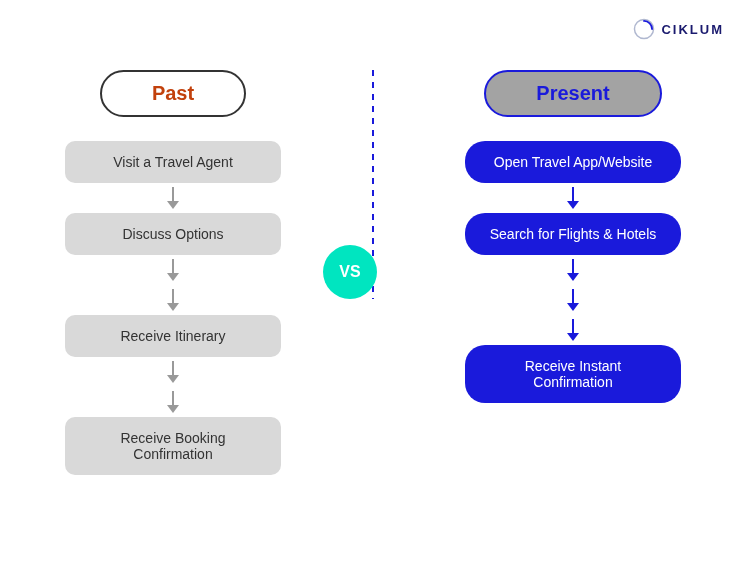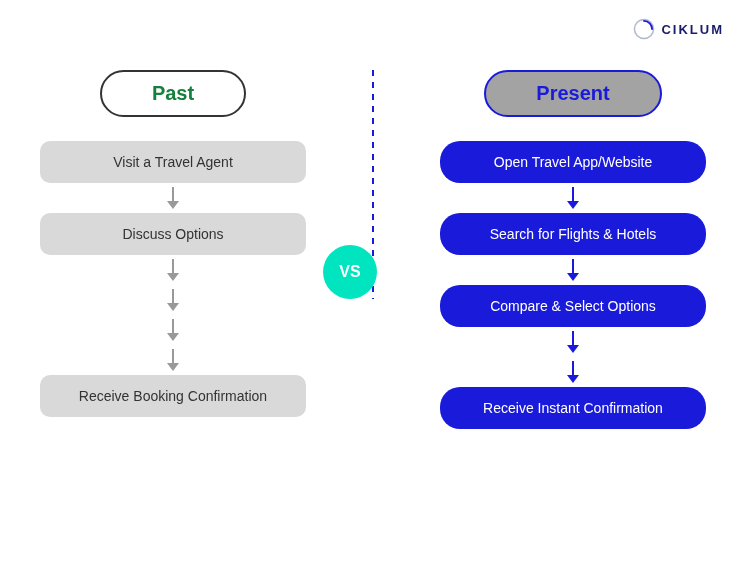--- a/index.html
+++ b/index.html
@@ -56,37 +56,37 @@
     .title-box {
       border-radius: 50px;
       padding: 10px 50px;
       font-size: 20px;
       font-weight: 600;
       margin-bottom: 24px;
       text-align: center;
     }
     .title-past {
       border: 2px solid #333;
-      color: #15803d;
+      color: #c2410c;
       background: #fff;
     }
     .title-present {
       border: 2px solid #1a1adb;
       color: #1a1adb;
       background: #a3a3a3;
     }
 
     
     .step-box {
       border-radius: 10px;
       padding: 13px 20px;
       font-size: 14px;
       font-weight: 500;
       text-align: center;
-      width: 266px;
+      width: 216px;
     }
     .step-past {
       background: #d9d9d9;
       color: #333;
     }
     .step-present {
       background: #1a1adb;
       color: #fff;
       border-radius: 20px;
     }
@@ -184,20 +184,21 @@
     <div class="arrow">
       <div class="arrow-line"></div>
       <div class="arrow-head"></div>
     </div>
 
     <div class="arrow">
       <div class="arrow-line"></div>
       <div class="arrow-head"></div>
     </div>
 
+    <div class="step-box step-past">Receive Itinerary</div>
     <div class="arrow">
       <div class="arrow-line"></div>
       <div class="arrow-head"></div>
     </div>
 
     <div class="arrow">
       <div class="arrow-line"></div>
       <div class="arrow-head"></div>
     </div>
 
@@ -217,21 +218,20 @@
       <div class="arrow-line arrow-line-present"></div>
       <div class="arrow-head arrow-head-present"></div>
     </div>
 
     <div class="step-box step-present">Search for Flights &amp; Hotels</div>
     <div class="arrow">
       <div class="arrow-line arrow-line-present"></div>
       <div class="arrow-head arrow-head-present"></div>
     </div>
 
-    <div class="step-box step-present">Compare &amp; Select Options</div>
     <div class="arrow">
       <div class="arrow-line arrow-line-present"></div>
       <div class="arrow-head arrow-head-present"></div>
     </div>
 
     <div class="arrow">
       <div class="arrow-line arrow-line-present"></div>
       <div class="arrow-head arrow-head-present"></div>
     </div>
 

